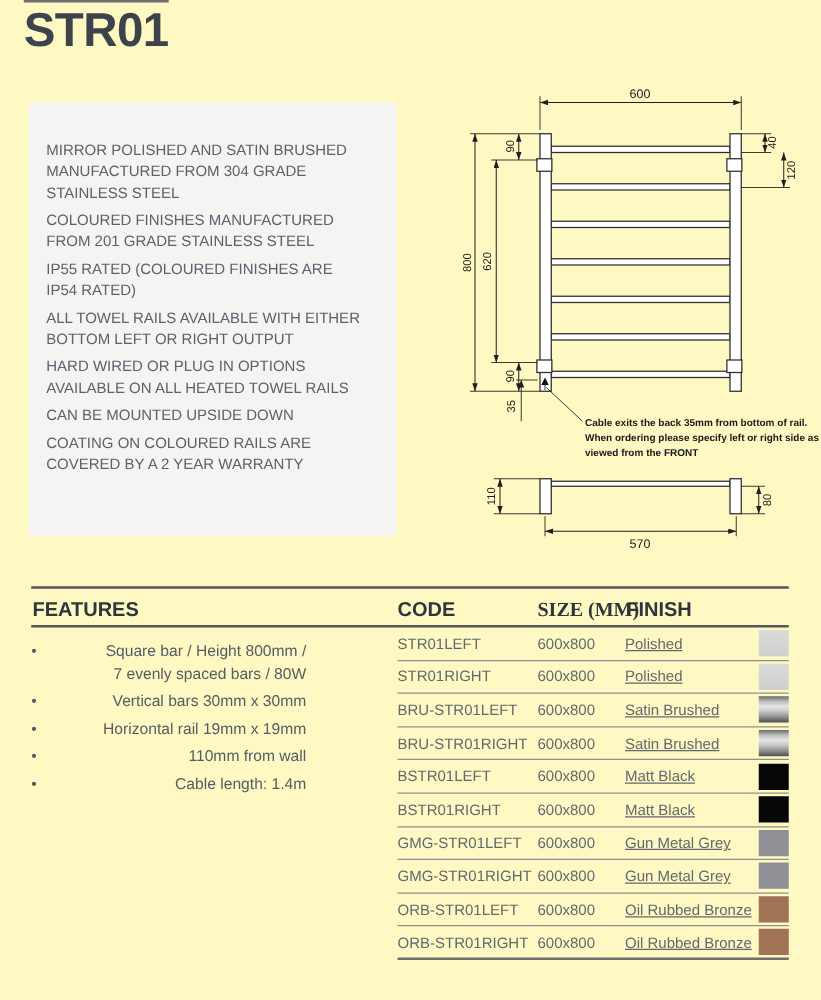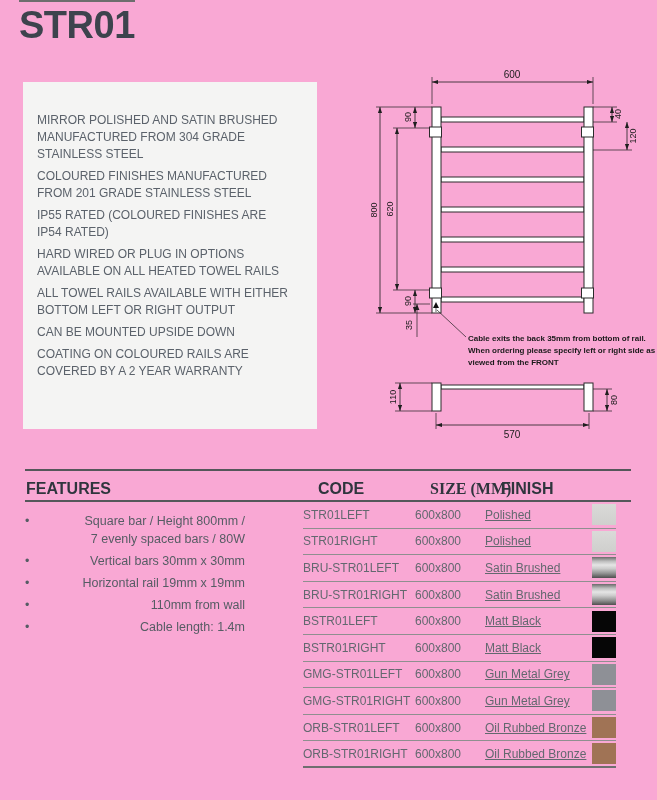--- a/index.html
+++ b/index.html
@@ -1,16 +1,16 @@
 <!DOCTYPE html>
 <html><head>
 <meta charset="utf-8">
 <style>
   html,body{margin:0;padding:0;background:#ffffff;}
-  #page{position:relative;width:657px;height:800px;background:#f9a8d4;overflow:hidden;
+  #page{position:relative;width:657px;height:800px;background:#fef9c3;overflow:hidden;
         font-family:"Liberation Sans",sans-serif;}
 
   .top-rule{position:absolute;left:19px;top:0;width:116px;height:2px;background:#6d6d6d;}
 
   .page-title{position:absolute;left:19px;top:4px;margin:0;font-size:38px;line-height:42px;
               font-weight:600;letter-spacing:-0.5px;color:#3d434d;}
 
   .info-box{position:absolute;left:23px;top:82px;width:294px;height:347px;background:#f4f4f3;
             box-sizing:border-box;padding:30px 14px 0 14px;}
   .info-box .para{margin:0 0 5px 0;font-size:12px;line-height:17px;color:#5b626b;}
@@ -31,21 +31,21 @@
   .rule.rule-head{top:500px;height:2px;}
 
   .th{position:absolute;top:480px;font-size:16px;font-weight:700;color:#2f353d;}
   .th-features{left:26px;} .th-code{left:318px;text-align:right;} .th-size{left:430px;font-family:Liberation Serif, serif;} .th-finish{left:501px;}
 
   .features{position:absolute;left:25px;top:512px;width:230px;}
   .feature-item{display:flex;margin:0 0 4px 0;font-size:12.5px;line-height:18px;color:#565c64;}
   .feature-item .bullet{width:15px;flex:0 0 15px;color:#565c64;}
   .feature-item .ftext{width:205px;text-align:right;}
 
-  .spec-rows{position:absolute;left:303px;top:502px;width:313px;}
+  .spec-rows{position:absolute;left:318px;top:502px;width:313px;}
   .spec-row{display:flex;align-items:center;height:26.6px;box-sizing:border-box;
             border-bottom:1px solid #8f8f8f;font-size:12px;color:#63686f;}
   .spec-row:last-child{border-bottom:2px solid #6f6f6f;}
   .col-code{width:112px;flex:0 0 112px;}
   .col-size{width:70px;flex:0 0 70px;}
   .col-finish{flex:1 1 auto;text-decoration:underline;}
   .swatch{width:24px;height:21px;flex:0 0 24px;}
 </style>
 </head>
 <body>
@@ -56,23 +56,23 @@
   <h1 class="page-title">STR01</h1>
 
   <div class="info-box">
 
       <p class="para">MIRROR POLISHED AND SATIN BRUSHED<br>MANUFACTURED FROM 304 GRADE<br>STAINLESS STEEL</p>
 
       <p class="para">COLOURED FINISHES MANUFACTURED<br>FROM 201 GRADE STAINLESS STEEL</p>
 
       <p class="para">IP55 RATED (COLOURED FINISHES ARE<br>IP54 RATED)</p>
 
+      <p class="para">ALL TOWEL RAILS AVAILABLE WITH EITHER<br>BOTTOM LEFT OR RIGHT OUTPUT</p>
+
       <p class="para">HARD WIRED OR PLUG IN OPTIONS<br>AVAILABLE ON ALL HEATED TOWEL RAILS</p>
-
-      <p class="para">ALL TOWEL RAILS AVAILABLE WITH EITHER<br>BOTTOM LEFT OR RIGHT OUTPUT</p>
 
       <p class="para">CAN BE MOUNTED UPSIDE DOWN</p>
 
 
       <p class="para">COATING ON COLOURED RAILS ARE<br>COVERED BY A 2 YEAR WARRANTY</p>
     </div>
 
   <svg class="diagram" viewBox="0 0 297 400" xmlns="http://www.w3.org/2000/svg">
     <defs>
       <marker id="arr" markerUnits="userSpaceOnUse" markerWidth="8" markerHeight="6" refX="6.4" refY="2.2" orient="auto-start-reverse">

